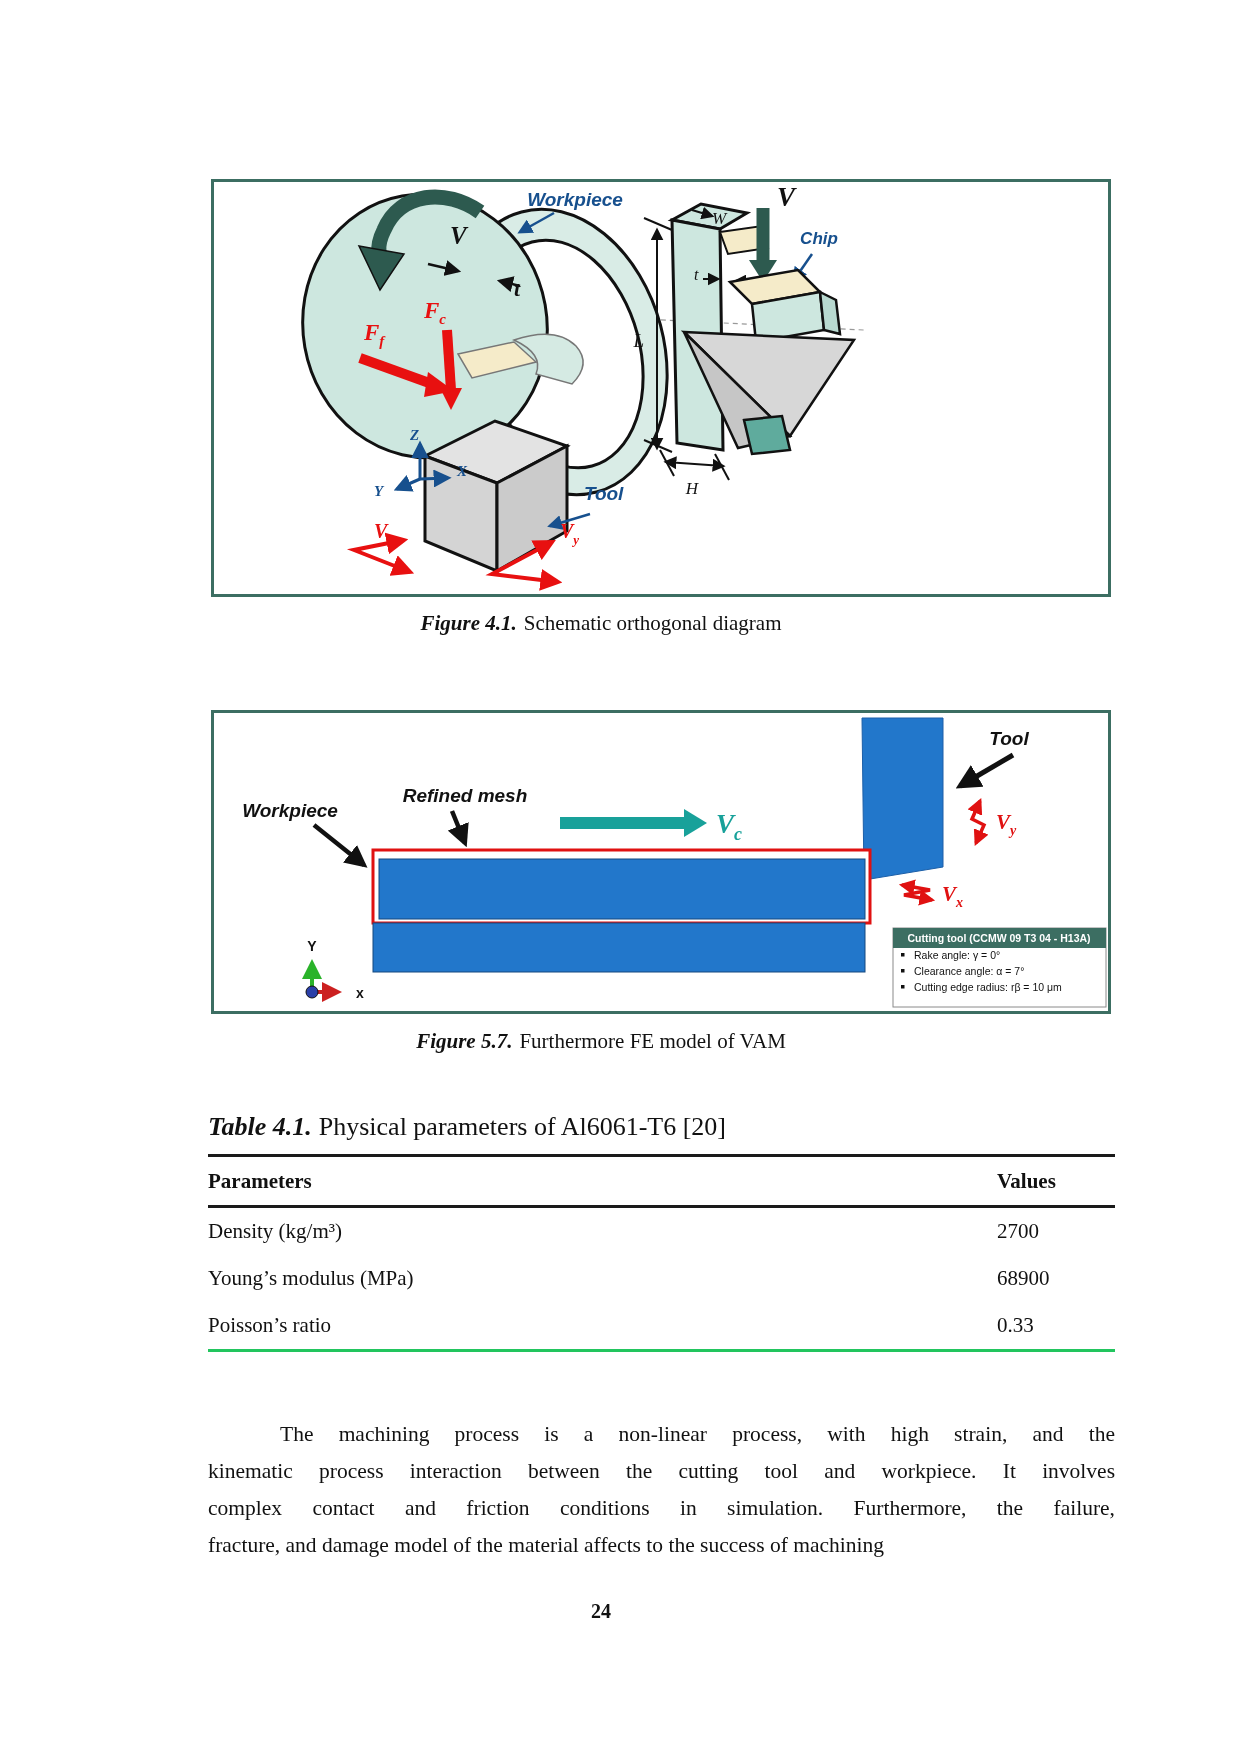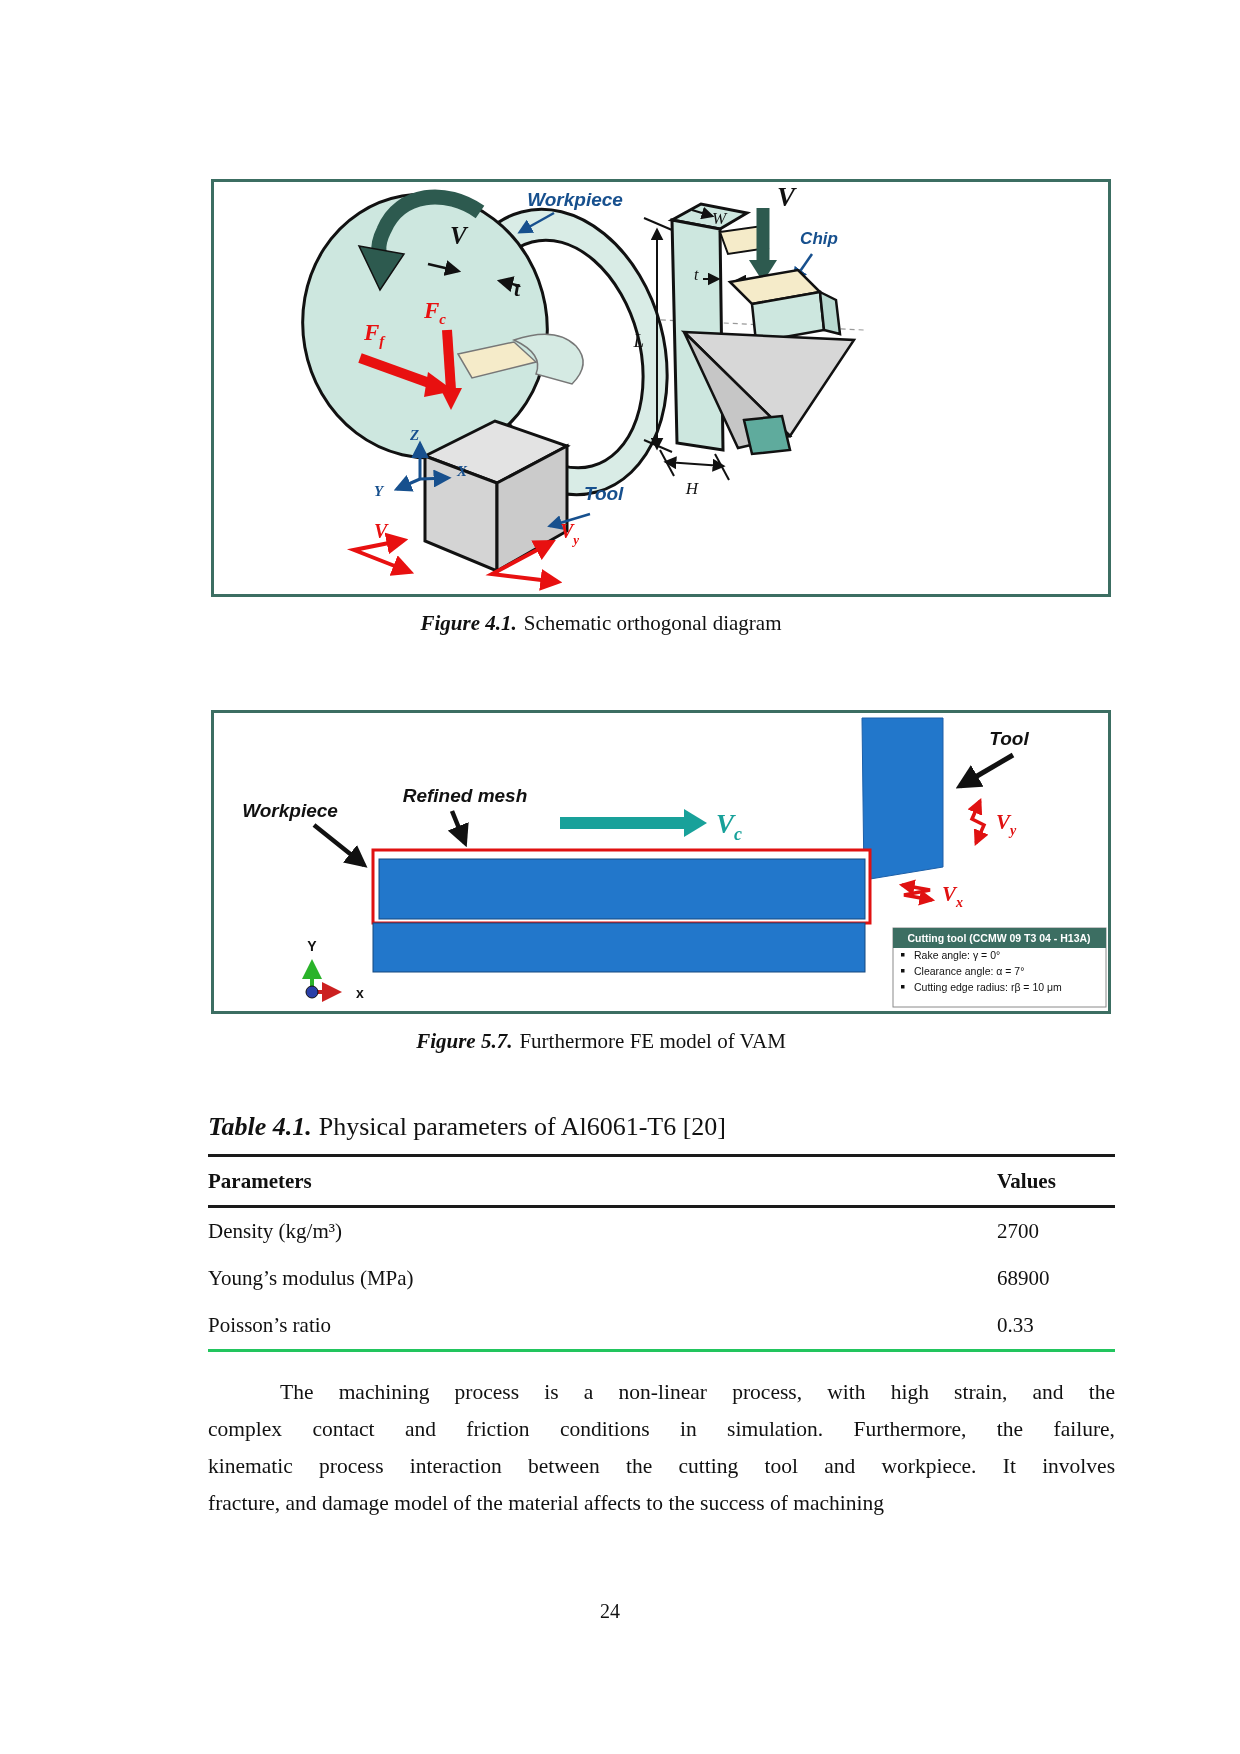--- a/index.html
+++ b/index.html
@@ -263,22 +263,22 @@
           <td>68900</td>
         </tr>
         <tr>
           <td class="pcell">Poisson’s ratio</td>
           <td>0.33</td>
         </tr>
       </tbody>
     </table>
   </div>
 
-  <div id="para" class="abs" style="left:208px;top:1374px;width:907px;">
+  <div id="para" class="abs" style="left:208px;top:1416px;width:907px;">
     <div class="pline first">The machining process is a non-linear process, with high strain, and the</div>
+    <div class="pline">kinematic process interaction between the cutting tool and workpiece. It involves</div>
     <div class="pline">complex contact and friction conditions in simulation. Furthermore, the failure,</div>
-    <div class="pline">kinematic process interaction between the cutting tool and workpiece. It involves</div>
     <div class="pline last">fracture, and damage model of the material affects to the success of machining</div>
   </div>
 
-  <div id="pageno" class="abs" style="left:220px;top:1600px;width:780px;">24</div>
+  <div id="pageno" class="abs" style="left:211px;top:1600px;width:780px;font-weight:bold;">24</div>
 
 </div>
 
 </body></html>

